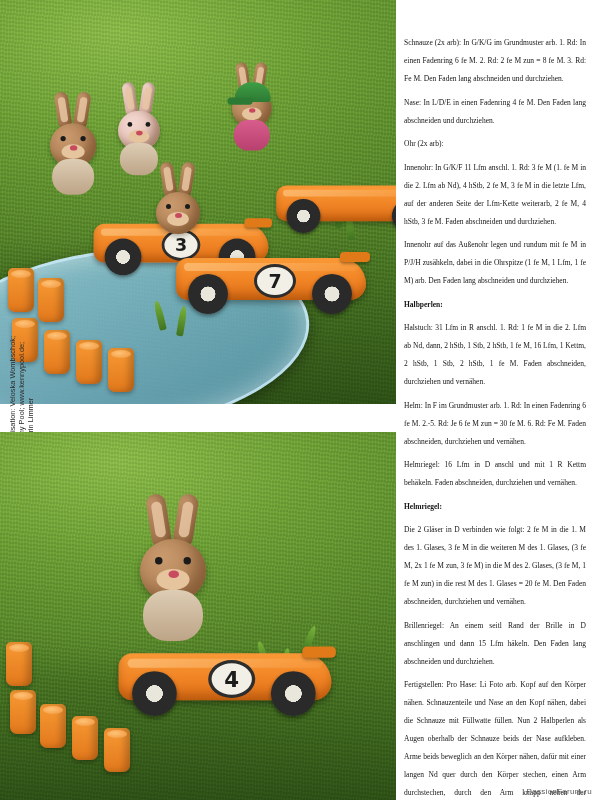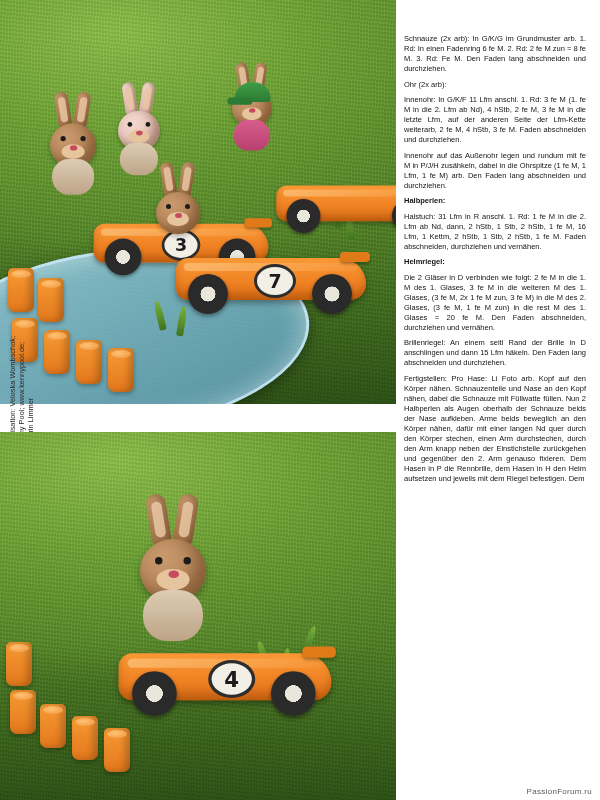--- a/index.html
+++ b/index.html
@@ -213,24 +213,24 @@
   }
   .credits span { display: block; }
 
   
   .right-col {
     position: absolute;
     left: 404px; top: 34px;
     width: 182px;
     height: 740px;
     font-size: 7.5px;
-    line-height: 10px;
+    line-height: 18px;
     color: #141414;
     text-align: justify;
-    font-family: Liberation Sans, sans-serif;
+    font-family: Liberation Serif, serif;
   }
   .right-col p { margin: 0 0 5.5px 0; }
   .sec-head { font-weight: bold; margin-bottom: 1px; }
 
   .footer-brand {
     position: absolute;
     right: 8px; bottom: 4px;
     font-size: 8px;
     color: #5a5a5a;
     letter-spacing: .3px;
@@ -363,25 +363,28 @@
         <div class="nose"></div>
         <div class="eye l"></div>
         <div class="eye r"></div>
         <div class="body-b"></div>
       </div>
     </div>
   </div>
 
   <div class="right-col">
     <p>Schnauze (2x arb): In G/K/G im Grundmuster arb. 1. Rd: In einen Fadenring 6 fe M. 2. Rd: 2 fe M zun = 8 fe M. 3. Rd: Fe M. Den Faden lang abschneiden und durchziehen.</p>
+    <p>Nase: In L/D/E in einen Fadenring 4 fe M. Den Faden lang abschneiden und durchziehen.</p>
     <p>Ohr (2x arb):</p>
     <p>Innenohr: In G/K/F 11 Lfm anschl. 1. Rd: 3 fe M (1. fe M in die 2. Lfm ab Nd), 4 hStb, 2 fe M, 3 fe M in die letzte Lfm, auf der anderen Seite der Lfm-Kette weiterarb, 2 fe M, 4 hStb, 3 fe M. Faden abschneiden und durchziehen.</p>
     <p>Innenohr auf das Außenohr legen und rundum mit fe M in P/J/H zusähkeln, dabei in die Ohrspitze (1 fe M, 1 Lfm, 1 fe M) arb. Den Faden lang abschneiden und durchziehen.</p>
     <p class="sec-head">Halbperlen:</p>
     <p>Halstuch: 31 Lfm in R anschl. 1. Rd: 1 fe M in die 2. Lfm ab Nd, dann, 2 hStb, 1 Stb, 2 hStb, 1 fe M, 16 Lfm, 1 Kettm, 2 hStb, 1 Stb, 2 hStb, 1 fe M. Faden abschneiden, durchziehen und vernähen.</p>
+    <p>Helm: In F im Grundmuster arb. 1. Rd: In einen Fadenring 6 fe M. 2.-5. Rd: Je 6 fe M zun = 30 fe M. 6. Rd: Fe M. Faden abschneiden, durchziehen und vernähen.</p>
+    <p>Helmriegel: 16 Lfm in D anschl und mit 1 R Kettm behäkeln. Faden abschneiden, durchziehen und vernähen.</p>
     <p class="sec-head">Helmriegel:</p>
     <p>Die 2 Gläser in D verbinden wie folgt: 2 fe M in die 1. M des 1. Glases, 3 fe M in die weiteren M des 1. Glases, (3 fe M, 2x 1 fe M zun, 3 fe M) in die M des 2. Glases, (3 fe M, 1 fe M zun) in die rest M des 1. Glases = 20 fe M. Den Faden abschneiden, durchziehen und vernähen.</p>
     <p>Brillenriegel: An einem seitl Rand der Brille in D anschlingen und dann 15 Lfm häkeln. Den Faden lang abschneiden und durchziehen.</p>
     <p>Fertigstellen: Pro Hase: Li Foto arb. Kopf auf den Körper nähen. Schnauzenteile und Nase an den Kopf nähen, dabei die Schnauze mit Füllwatte füllen. Nun 2 Halbperlen als Augen oberhalb der Schnauze beids der Nase aufkleben. Arme beids beweglich an den Körper nähen, dafür mit einer langen Nd quer durch den Körper stechen, einen Arm durchstechen, durch den Arm knapp neben der Einstichstelle zurückgehen und gegenüber den 2. Arm genauso fixieren. Dem Hasen in P die Rennbrille, dem Hasen in H den Helm aufsetzen und jeweils mit dem Riegel befestigen. Dem</p>
   </div>
 
   <div class="footer-brand">PassionForum.ru</div>
 
 </div>
 

